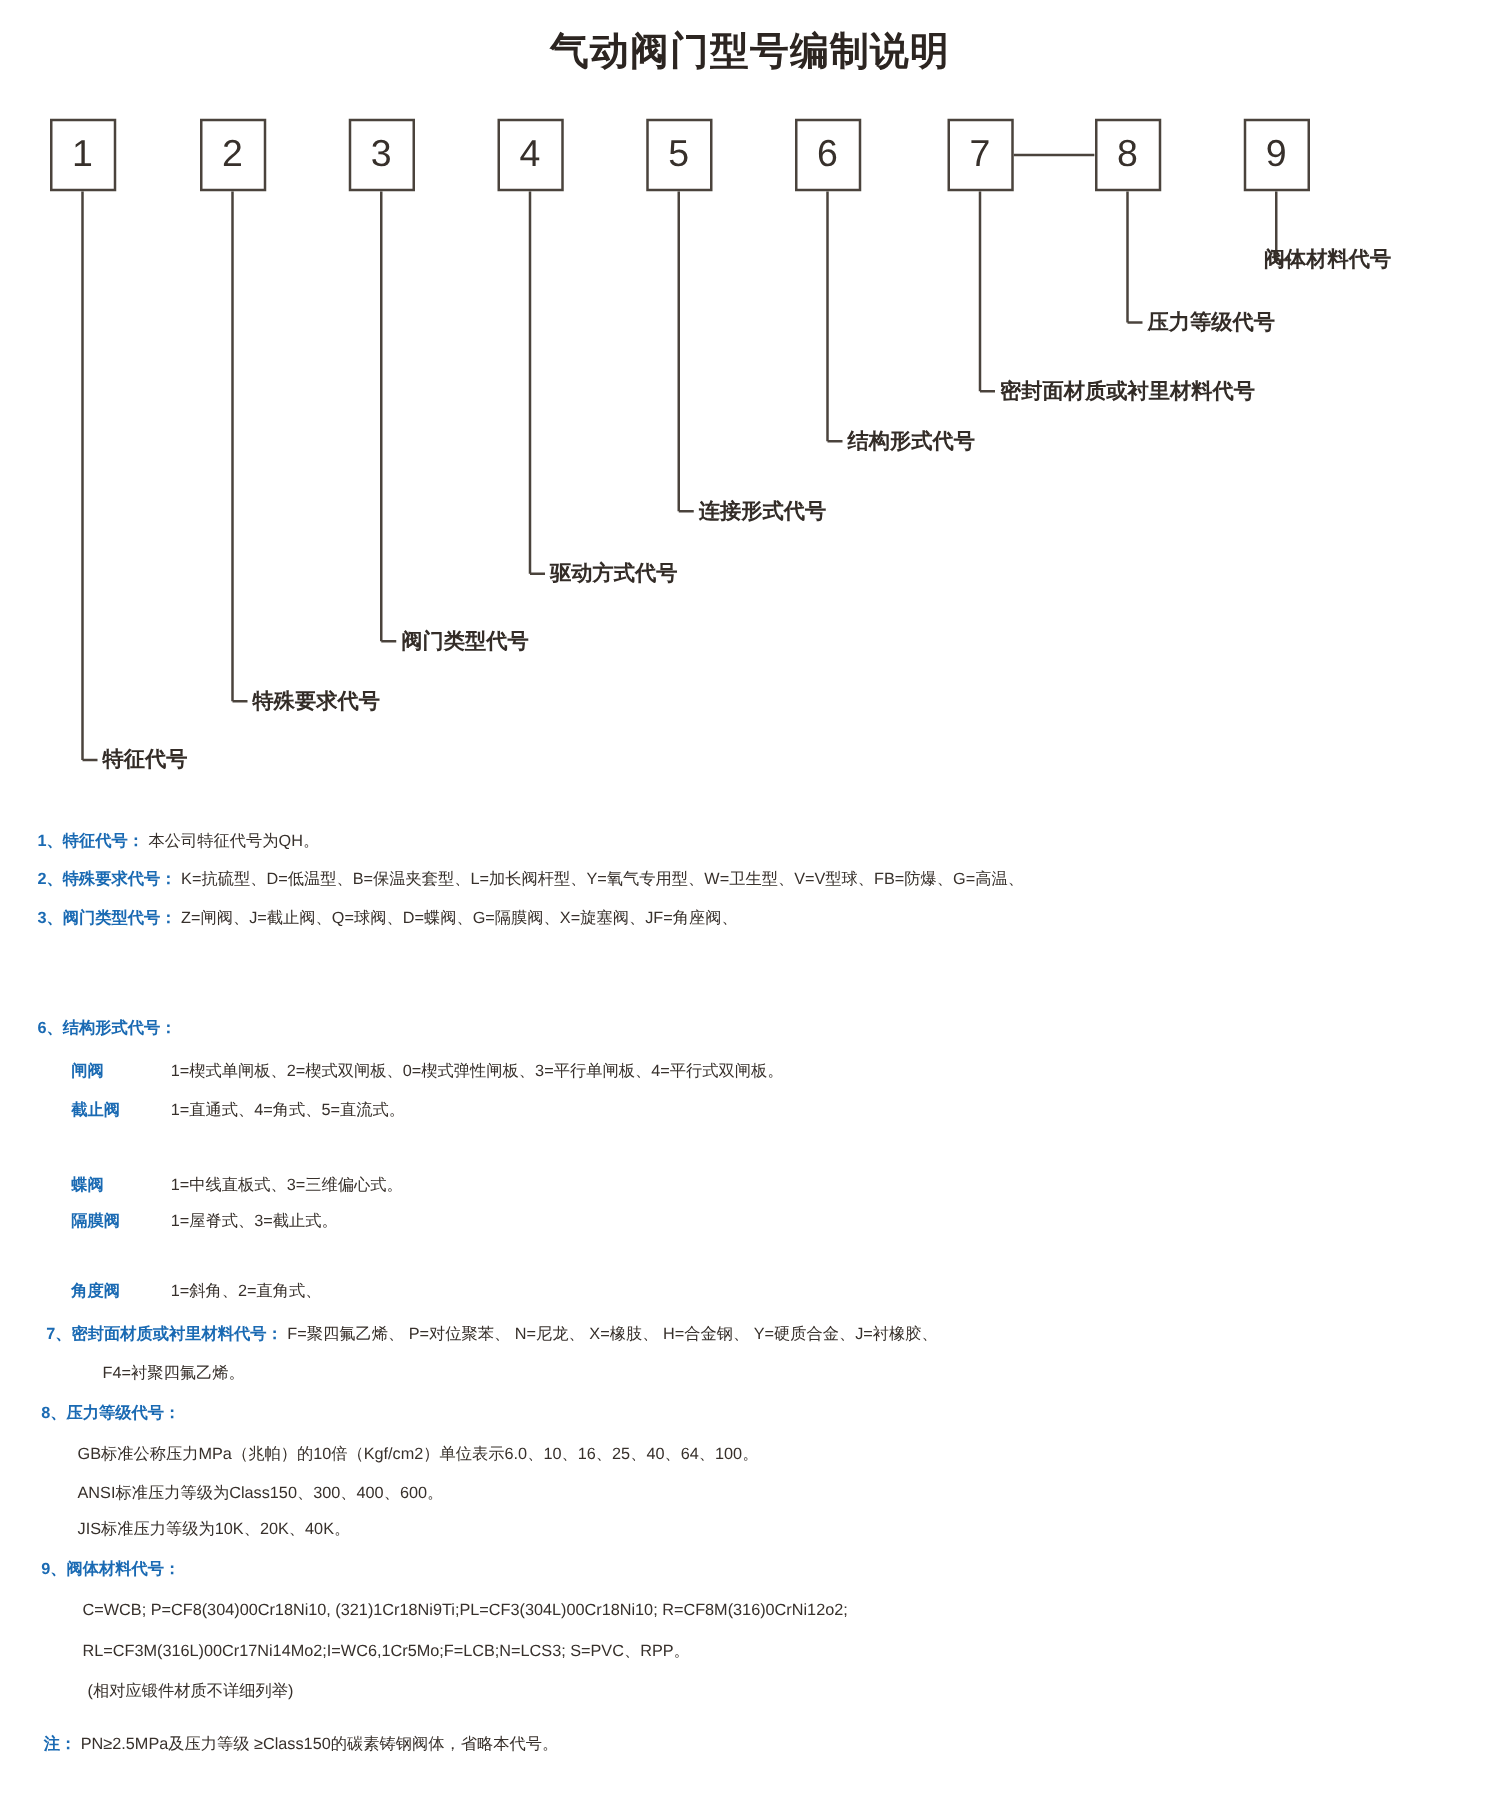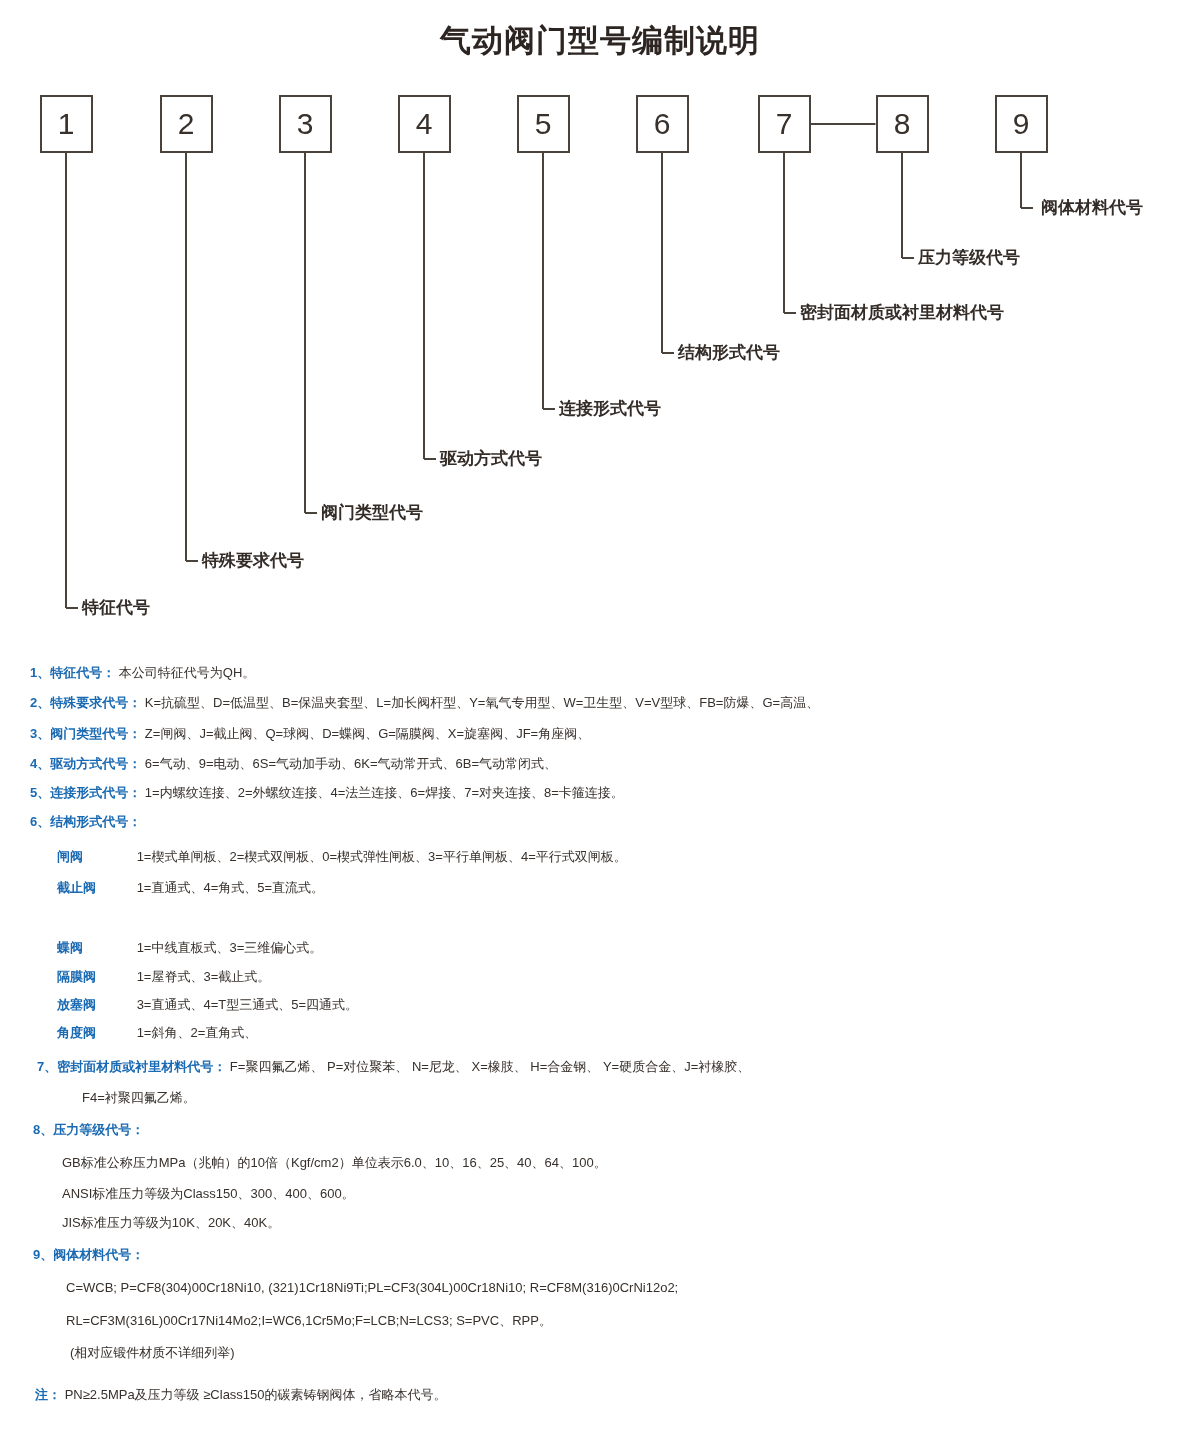--- a/index.html
+++ b/index.html
@@ -68,66 +68,54 @@
       <div class="dg-label" style="left: 440px; top: 447px;">驱动方式代号</div>
       <div class="dg-box" style="left: 516.5px; top: 95px;">5</div>
       <div class="dg-label" style="left: 559px; top: 397px;">连接形式代号</div>
       <div class="dg-box" style="left: 635.5px; top: 95px;">6</div>
       <div class="dg-label" style="left: 678px; top: 341px;">结构形式代号</div>
       <div class="dg-box" style="left: 757.5px; top: 95px;">7</div>
       <div class="dg-label" style="left: 800px; top: 301px;">密封面材质或衬里材料代号</div>
       <div class="dg-box" style="left: 875.5px; top: 95px;">8</div>
       <div class="dg-label" style="left: 918px; top: 246px;">压力等级代号</div>
       <div class="dg-box" style="left: 994.5px; top: 95px;">9</div>
-      <div class="dg-label" style="left: 1041px; top: 196px;">阀体材料代号</div>
+      <div class="dg-label" style="left: 1011px; top: 196px;">阀体材料代号</div>
     </div>
 
   <div class="row" style="top:661px;left:30px;">
     <span class="h">1、特征代号：</span>
     <span class="t">本公司特征代号为QH。</span>
   </div>
   <div class="row" style="top:691px;left:30px;">
     <span class="h">2、特殊要求代号：</span>
     <span class="t">K=抗硫型、D=低温型、B=保温夹套型、L=加长阀杆型、Y=氧气专用型、W=卫生型、V=V型球、FB=防爆、G=高温、</span>
   </div>
   <div class="row" style="top:722px;left:30px;">
     <span class="h">3、阀门类型代号：</span>
     <span class="t">Z=闸阀、J=截止阀、Q=球阀、D=蝶阀、G=隔膜阀、X=旋塞阀、JF=角座阀、</span>
-  </div>
-  <div class="row" style="top:752px;left:30px;">
-    <span class="h">4、驱动方式代号：</span>
-    <span class="t">6=气动、9=电动、6S=气动加手动、6K=气动常开式、6B=气动常闭式、</span>
-  </div>
-  <div class="row" style="top:781px;left:30px;">
-    <span class="h">5、连接形式代号：</span>
-    <span class="t">1=内螺纹连接、2=外螺纹连接、4=法兰连接、6=焊接、7=对夹连接、8=卡箍连接。</span>
   </div>
 
   <div class="row" style="top:810px;left:30px;">
     <span class="h">6、结构形式代号：</span>
   </div>
   <div class="row" style="top:845px;left:57px;">
     <span class="sub-label">闸阀</span>
     <span class="t">1=楔式单闸板、2=楔式双闸板、0=楔式弹性闸板、3=平行单闸板、4=平行式双闸板。</span>
   </div>
   <div class="row" style="top:876px;left:57px;">
     <span class="sub-label">截止阀</span>
     <span class="t">1=直通式、4=角式、5=直流式。</span>
   </div>
   <div class="row" style="top:936px;left:57px;">
     <span class="sub-label">蝶阀</span>
     <span class="t">1=中线直板式、3=三维偏心式。</span>
   </div>
   <div class="row" style="top:965px;left:57px;">
     <span class="sub-label">隔膜阀</span>
     <span class="t">1=屋脊式、3=截止式。</span>
-  </div>
-  <div class="row" style="top:993px;left:57px;">
-    <span class="sub-label">放塞阀</span>
-    <span class="t">3=直通式、4=T型三通式、5=四通式。</span>
   </div>
   <div class="row" style="top:1021px;left:57px;">
     <span class="sub-label">角度阀</span>
     <span class="t">1=斜角、2=直角式、</span>
   </div>
 
   <div class="row" style="top:1055px;left:37px;">
     <span class="h">7、密封面材质或衬里材料代号：</span>
     <span class="t">F=聚四氟乙烯、 P=对位聚苯、 N=尼龙、 X=橡肢、 H=合金钢、 Y=硬质合金、J=衬橡胶、</span>
   </div>

